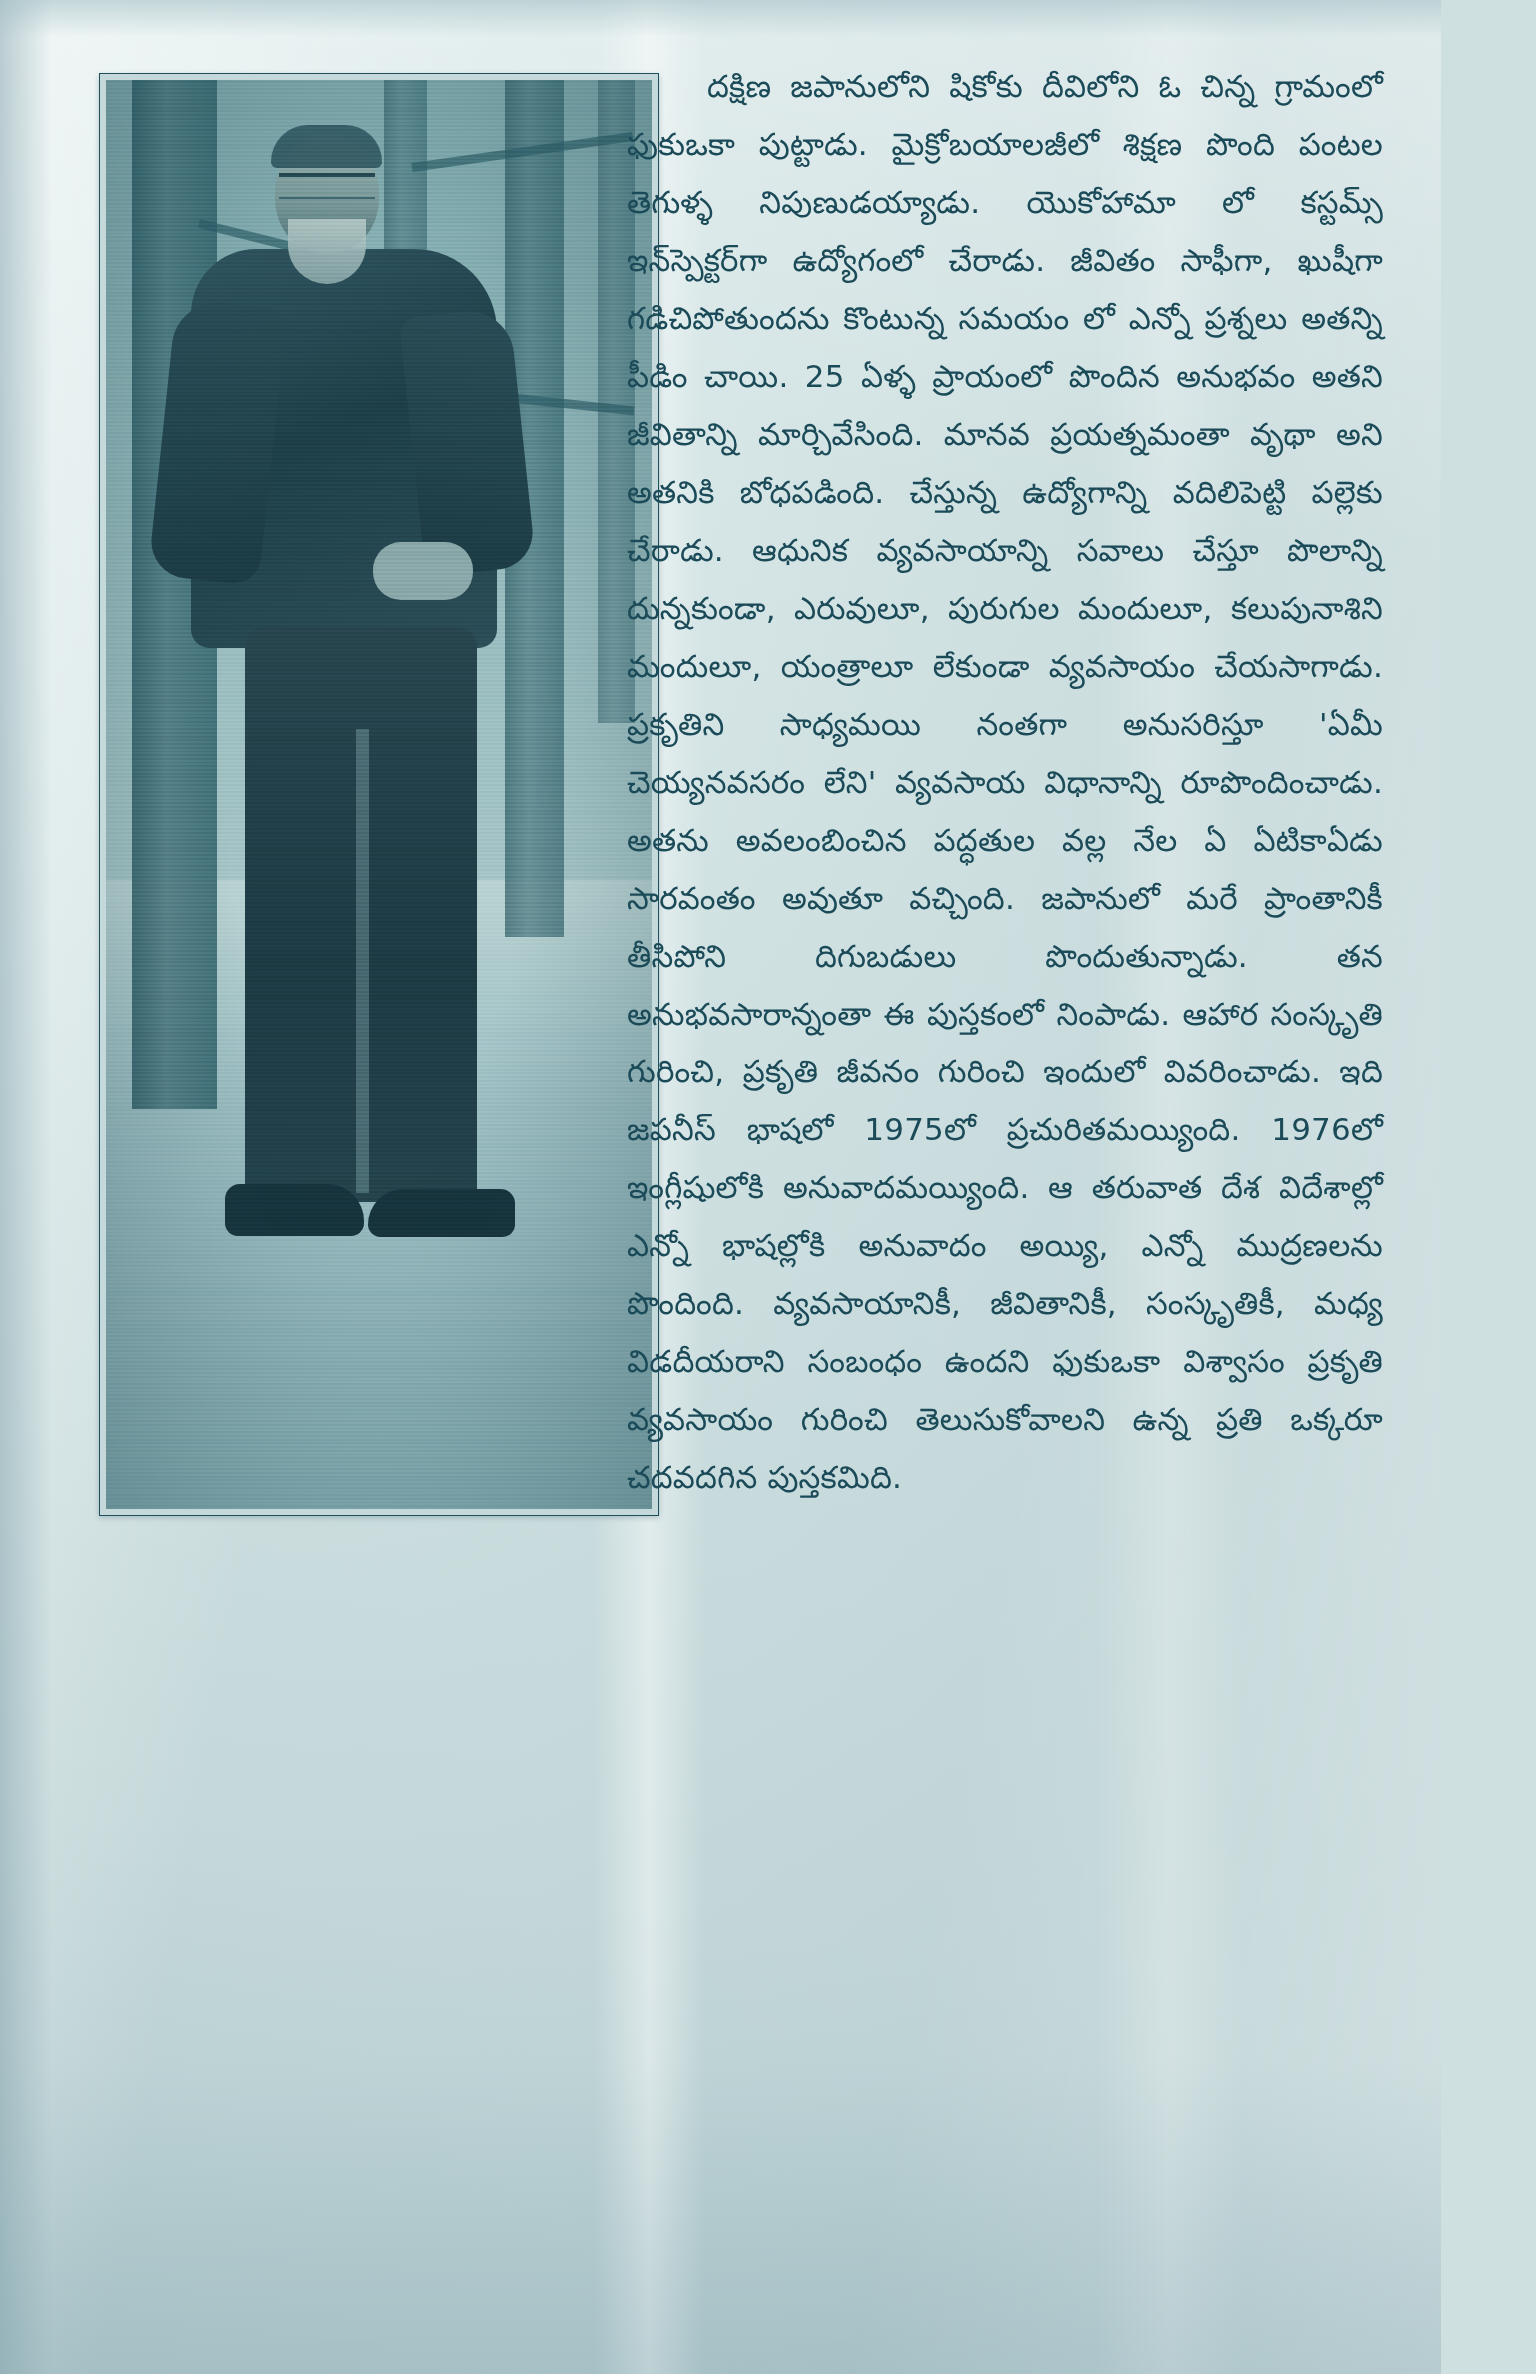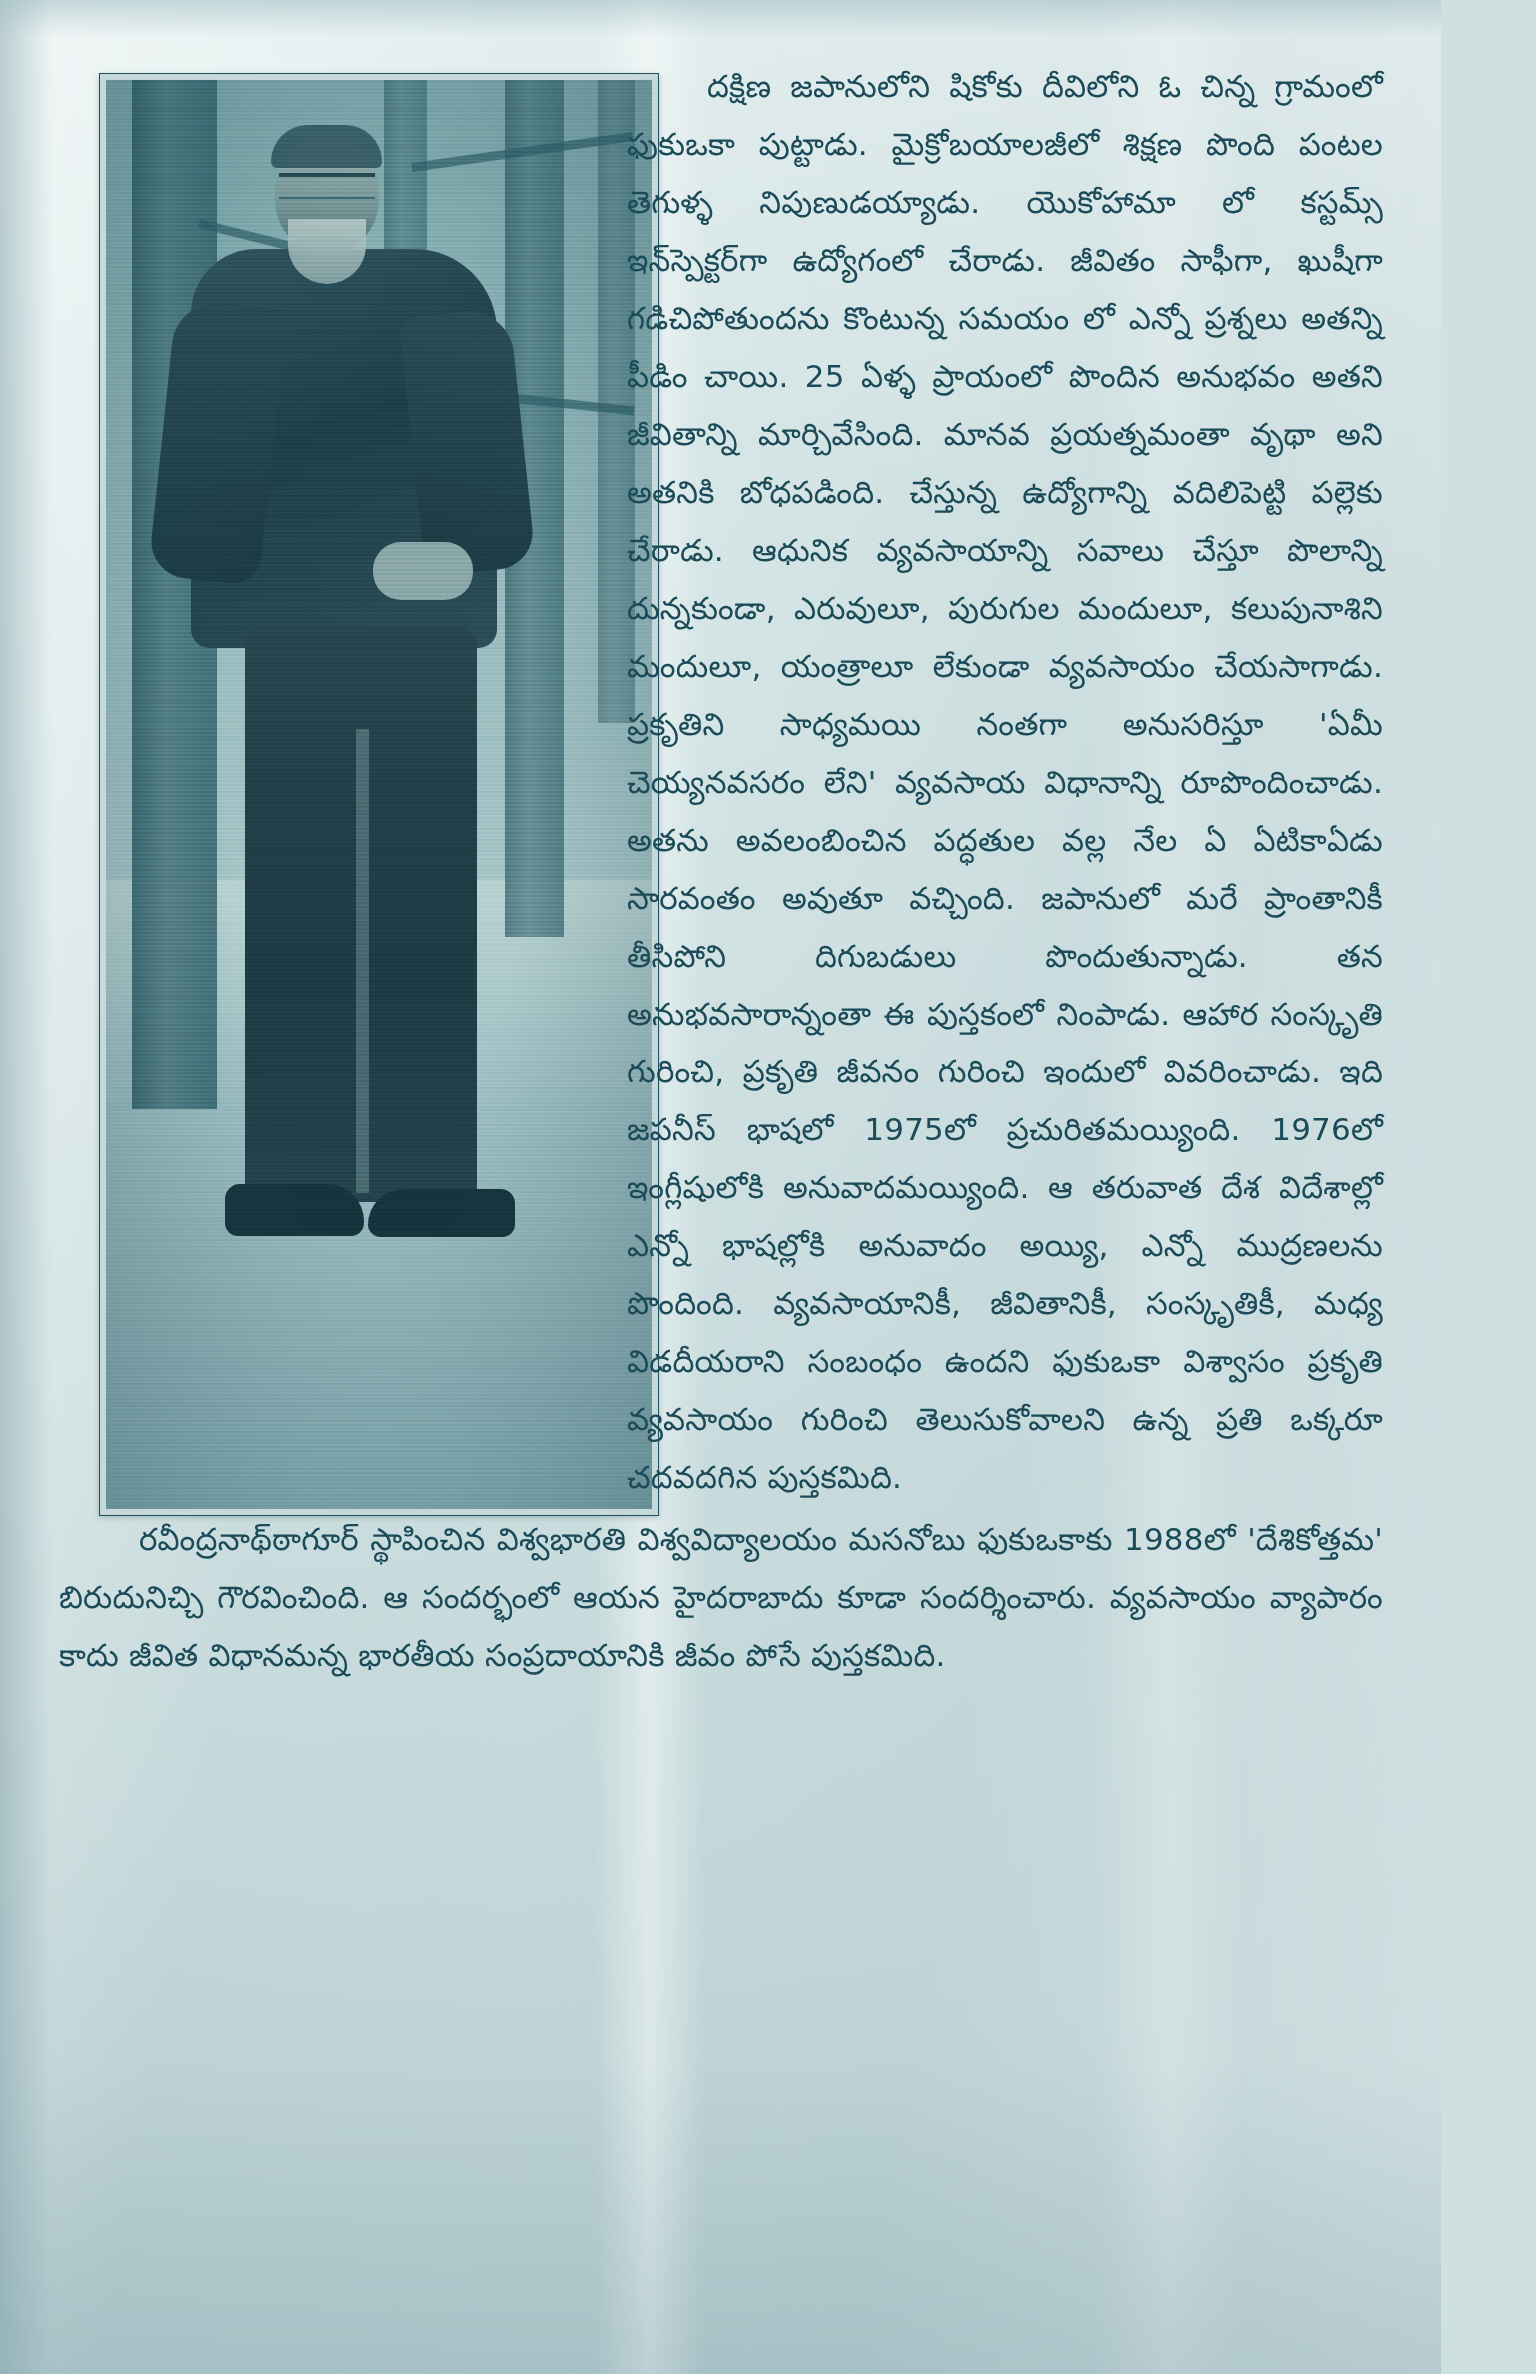--- a/index.html
+++ b/index.html
@@ -288,18 +288,17 @@
       <div class="figure-beard"></div>
 
       <div class="photo-grain"></div>
       <div class="photo-vignette"></div>
     </div>
   </figure>
 
   <div class="body-text">
     <div class="col-spacer"></div>
     <p>దక్షిణ జపానులోని షికోకు దీవిలోని ఓ చిన్న గ్రామంలో ఫుకుఒకా పుట్టాడు. మైక్రోబయాలజీలో శిక్షణ పొంది పంటల తెగుళ్ళ నిపుణుడయ్యాడు. యొకోహామా లో కస్టమ్స్ ఇన్‌స్పెక్టర్‌గా ఉద్యోగంలో చేరాడు. జీవితం సాఫీగా, ఖుషీగా గడిచిపోతుందను కొంటున్న సమయం లో ఎన్నో ప్రశ్నలు అతన్ని పీడిం చాయి. 25 ఏళ్ళ ప్రాయంలో పొందిన అనుభవం అతని జీవితాన్ని మార్చివేసింది. మానవ ప్రయత్నమంతా వృథా అని అతనికి బోధపడింది. చేస్తున్న ఉద్యోగాన్ని వదిలిపెట్టి పల్లెకు చేరాడు. ఆధునిక వ్యవసాయాన్ని సవాలు చేస్తూ పొలాన్ని దున్నకుండా, ఎరువులూ, పురుగుల మందులూ, కలుపునాశిని మందులూ, యంత్రాలూ లేకుండా వ్యవసాయం చేయసాగాడు. ప్రకృతిని సాధ్యమయి నంతగా అనుసరిస్తూ 'ఏమీ చెయ్యనవసరం లేని' వ్యవసాయ విధానాన్ని రూపొందించాడు. అతను అవలంబించిన పద్ధతుల వల్ల నేల ఏ ఏటికాఏడు సారవంతం అవుతూ వచ్చింది. జపానులో మరే ప్రాంతానికీ తీసిపోని దిగుబడులు పొందుతున్నాడు. తన అనుభవసారాన్నంతా ఈ పుస్తకంలో నింపాడు. ఆహార సంస్కృతి గురించి, ప్రకృతి జీవనం గురించి ఇందులో వివరించాడు. ఇది జపనీస్ భాషలో 1975లో ప్రచురితమయ్యింది. 1976లో ఇంగ్లీషులోకి అనువాదమయ్యింది. ఆ తరువాత దేశ విదేశాల్లో ఎన్నో భాషల్లోకి అనువాదం అయ్యి, ఎన్నో ముద్రణలను పొందింది. వ్యవసాయానికీ, జీవితానికీ, సంస్కృతికీ, మధ్య విడదీయరాని సంబంధం ఉందని ఫుకుఒకా విశ్వాసం ప్రకృతి వ్యవసాయం గురించి తెలుసుకోవాలని ఉన్న ప్రతి ఒక్కరూ చదవదగిన పుస్తకమిది.</p>
-    <p>రవీంద్రనాథ్‌ఠాగూర్ స్థాపించిన విశ్వభారతి విశ్వవిద్యాలయం మసనోబు ఫుకుఒకాకు 1988లో 'దేశికోత్తమ' బిరుదునిచ్చి గౌరవించింది. ఆ సందర్భంలో ఆయన హైదరాబాదు కూడా సందర్శించారు. వ్యవసాయం వ్యాపారం కాదు జీవిత విధానమన్న భారతీయ సంప్రదాయానికి జీవం పోసే పుస్తకమిది.</p>
   </div>
 
   <div class="bottom-shade"></div>
 </div>
 
 
 </body></html>

